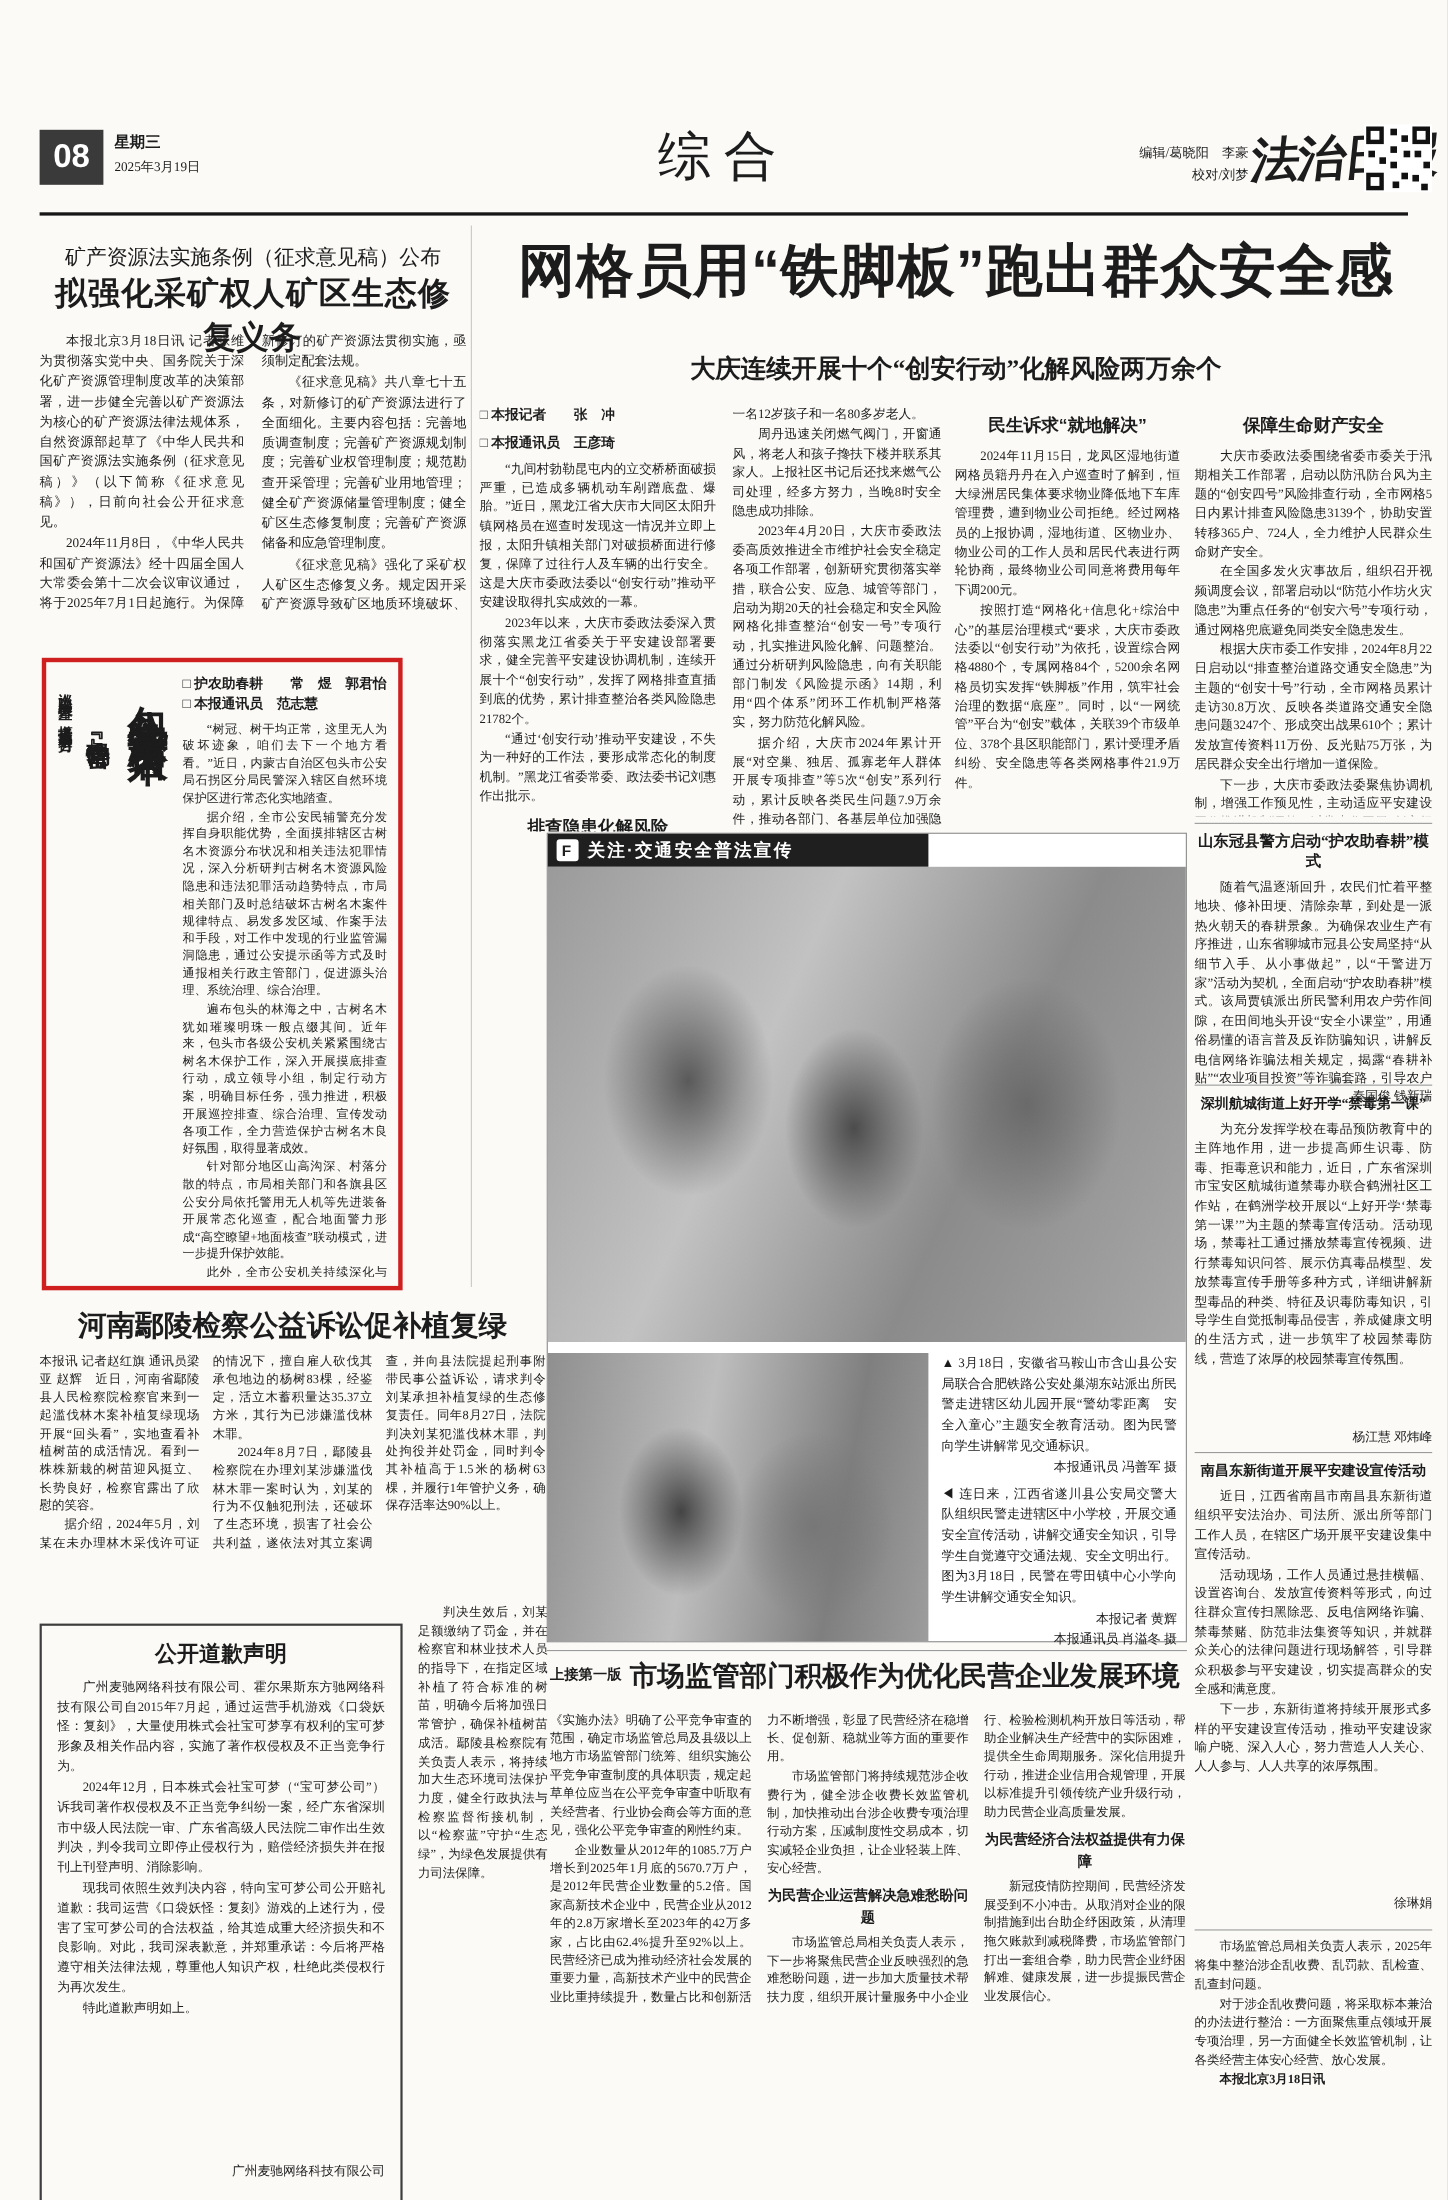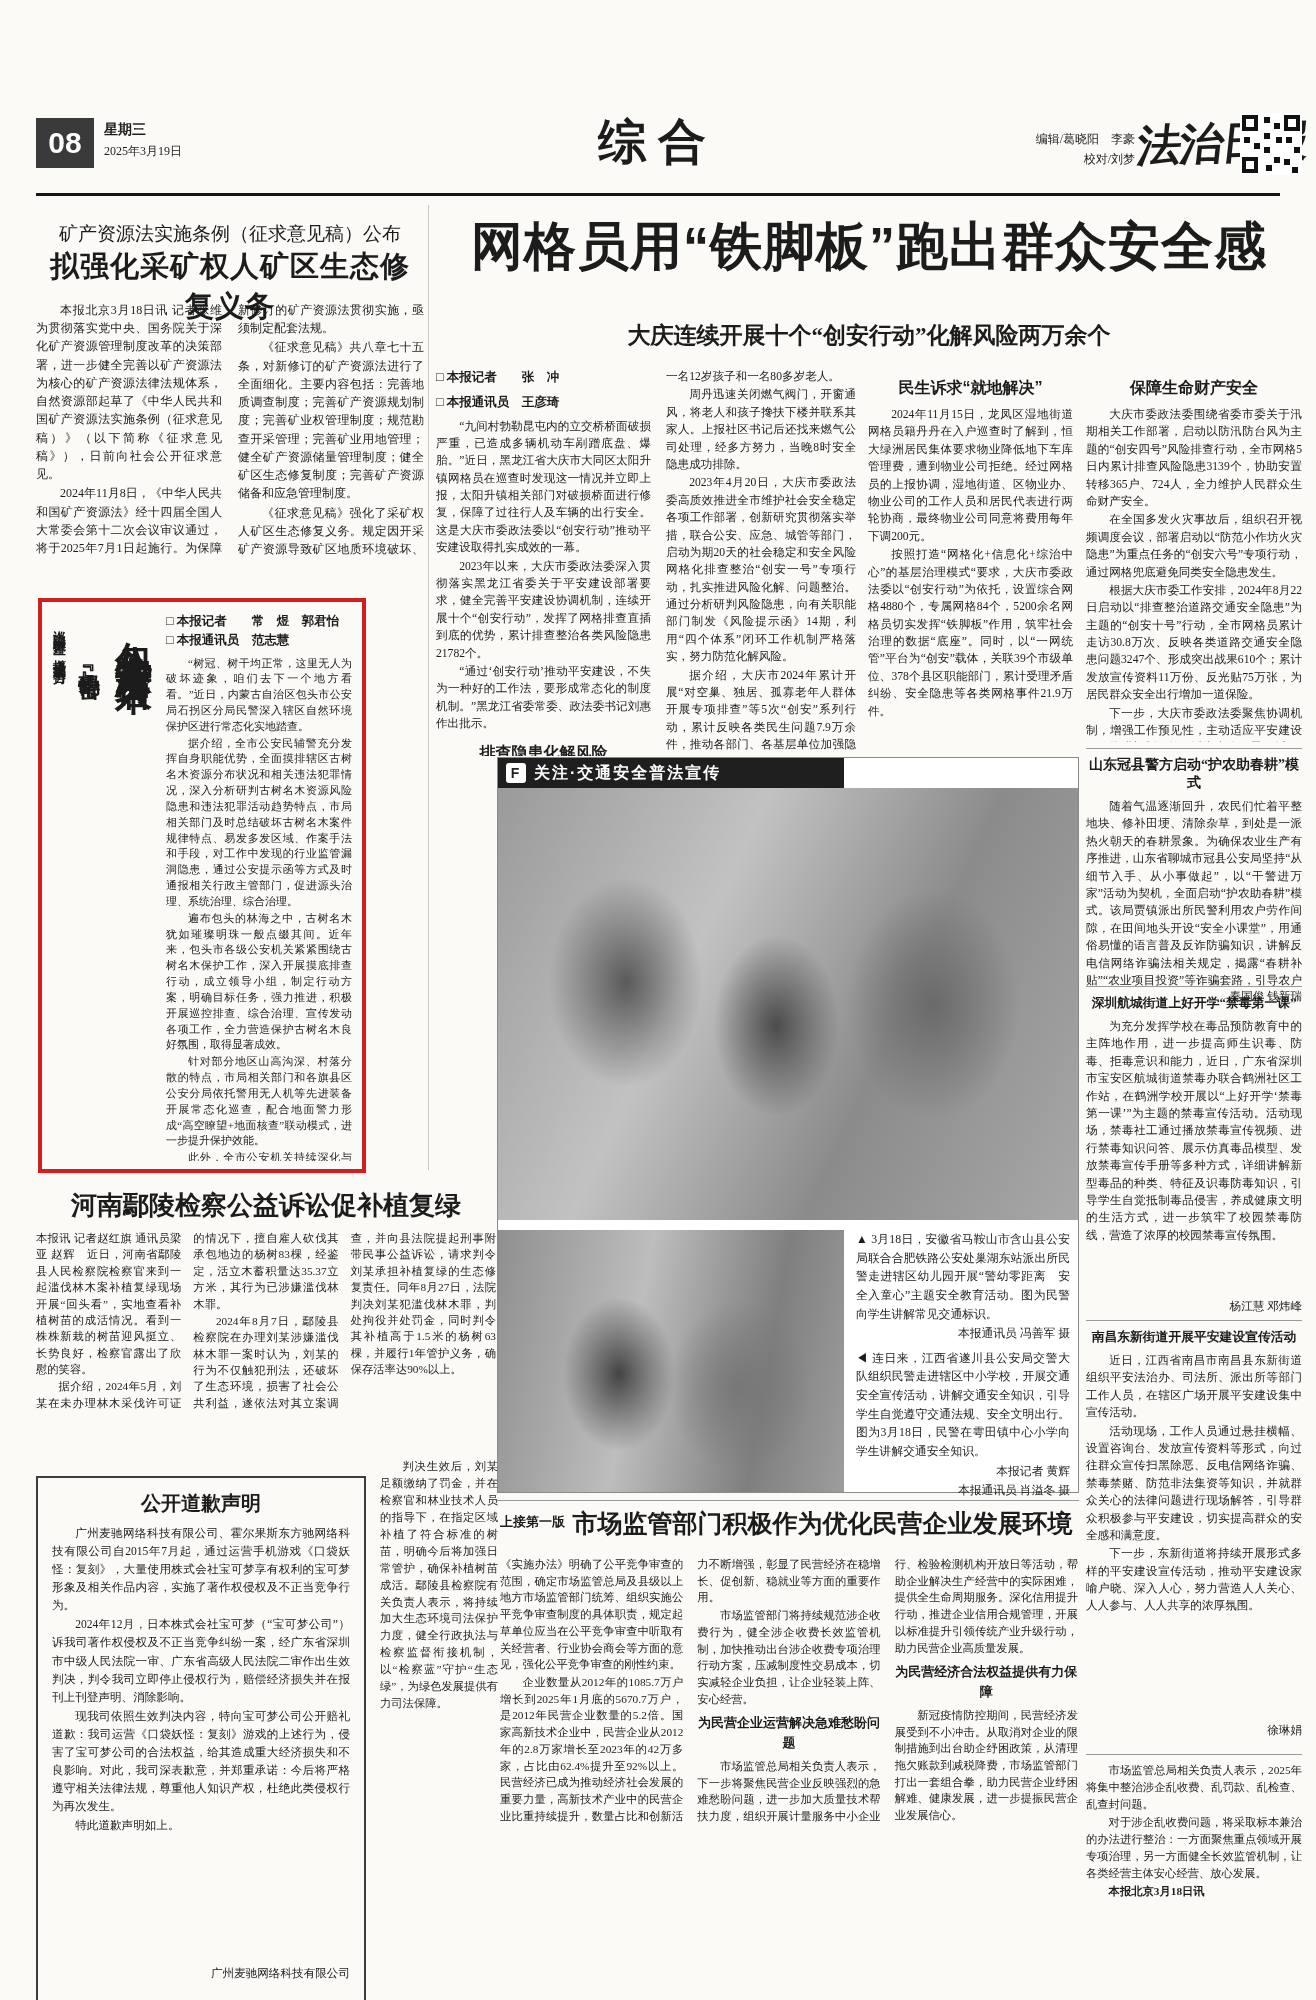--- a/index.html
+++ b/index.html
@@ -9,21 +9,21 @@
   .center{text-align:center;}
   .justify{text-align:justify;text-justify:inter-ideograph;}
   .hide{overflow:hidden;}
   p{margin:0;text-indent:2em;}
   .nohang p{margin:0 0 1px 0;}
   
   .pagebox{left:36px;top:118px;width:58px;height:50px;background:#3a3a3a;color:#fff;
            display:flex;align-items:center;justify-content:center;font:800 30px "Liberation Sans",sans-serif;}
   .weekday{left:104px;top:121px;font-weight:700;font-size:14px;}
   .dateline{left:104px;top:143px;font-size:12px;}
-  .section-title{left:0;right:0;top:110px;font-size:48px;font-weight:700;letter-spacing:12px;
+  .section-title{left:0;right:0;top:110px;font-size:48px;font-weight:400;letter-spacing:12px;
                  font-family:"Liberation Sans",sans-serif;}
   .editors{left:950px;top:129px;width:185px;text-align:right;font-size:12px;line-height:1.7;}
   .masthead{left:1138px;top:114px;font-size:44px;font-weight:900;letter-spacing:-2px;
             transform:skewX(-8deg) rotate(-2deg);font-family:"Liberation Serif",serif;}
   .qr{left:1240px;top:113px;width:62px;height:62px;}
   .hrule{left:36px;top:193px;width:1244px;height:3px;background:#161616;}
   
   .a-kicker{left:36px;top:221px;width:388px;font-size:19px;font-weight:400;}
   .a-title{left:36px;top:247px;width:388px;font-size:29px;font-weight:900;letter-spacing:1px;}
   .a-body{left:36px;top:301px;width:388px;height:268px;column-count:2;column-gap:16px;
@@ -148,21 +148,21 @@
 
   <div class="abs vline" style="left:428px;top:205px;height:965px;"></div>
 
   <div class="abs redbox">
     <div class="vtitles">
       <span class="vt-big">包头公安激活古树名木</span>
       <span class="vt-quote">『常青密码』</span>
       <span class="vt-side">巡山踏水大排查　攥指成拳聚合力</span>
     </div>
     <div class="rb-content">
-      <div class="rb-byline">□ 本报记者　　常　煜　郭君怡</div>
+      <div class="rb-byline">□ 护农助春耕　　常　煜　郭君怡</div>
       <div class="rb-byline">□ 本报通讯员　范志慧</div>
       <div class="rb-body justify nohang">
         <p>“树冠、树干均正常，这里无人为破坏迹象，咱们去下一个地方看看。”近日，内蒙古自治区包头市公安局石拐区分局民警深入辖区自然环境保护区进行常态化实地踏查。</p>
         <p>据介绍，全市公安民辅警充分发挥自身职能优势，全面摸排辖区古树名木资源分布状况和相关违法犯罪情况，深入分析研判古树名木资源风险隐患和违法犯罪活动趋势特点，市局相关部门及时总结破坏古树名木案件规律特点、易发多发区域、作案手法和手段，对工作中发现的行业监管漏洞隐患，通过公安提示函等方式及时通报相关行政主管部门，促进源头治理、系统治理、综合治理。</p>
         <p>遍布包头的林海之中，古树名木犹如璀璨明珠一般点缀其间。近年来，包头市各级公安机关紧紧围绕古树名木保护工作，深入开展摸底排查行动，成立领导小组，制定行动方案，明确目标任务，强力推进，积极开展巡控排查、综合治理、宣传发动各项工作，全力营造保护古树名木良好氛围，取得显著成效。</p>
         <p>针对部分地区山高沟深、村落分散的特点，市局相关部门和各旗县区公安分局依托警用无人机等先进装备开展常态化巡查，配合地面警力形成“高空瞭望+地面核查”联动模式，进一步提升保护效能。</p>
         <p>此外，全市公安机关持续深化与林业等部门联勤联动，打破部门壁垒，攥指成拳，形成古树名木保护合力。各旗县区公安机关会同林业部门开展古树名木普查行动，对全市1.35万株古树名木建档立卡，设立保护标识。同时，联合相关部门全面摸排掌握辖区内苗圃基地、木材加工厂等产业分布情况。当出现古树名木死亡等情况时，邀请科研院校专业人士对古树名木进行现场勘查、鉴定，确认是否属于正常死亡。</p>
 
       </div>
     </div>

